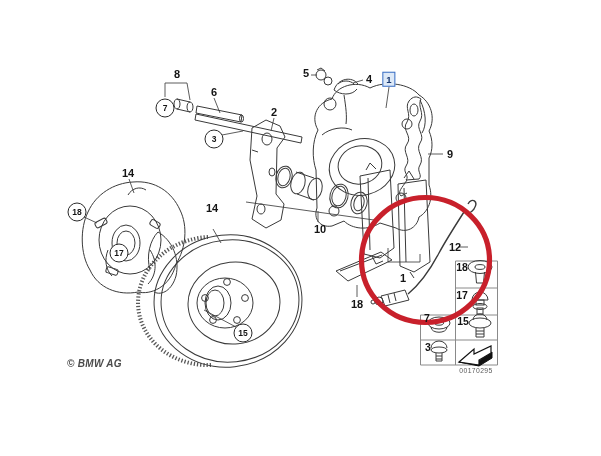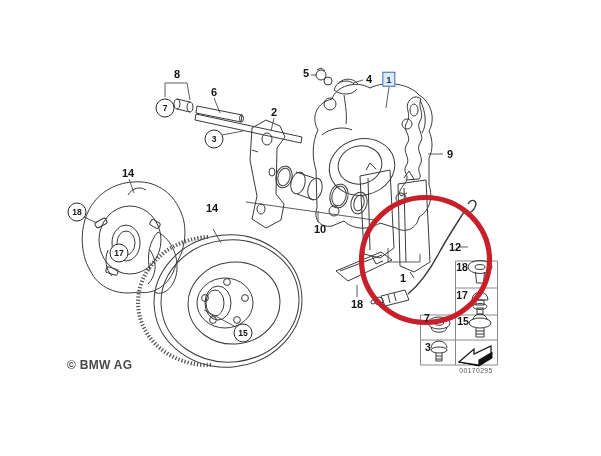--- a/index.html
+++ b/index.html
@@ -18,21 +18,21 @@
     background:#fff;display:flex;align-items:center;justify-content:center;
     font-size:8.5px;
   }
   .co.boxed{
     border:1.6px solid var(--selected_callout_border,#3b6fc4);
     background:var(--selected_callout_bg,#dde9f7);
     color:#16356f;font-size:9.5px;padding:1.5px 3px;
   }
   .co.grid{font-size:10.5px;}
   .footnote{
-    position:absolute;color:#4a4a4a;font-size:12px;font-weight:bold;letter-spacing:.3px;
+    position:absolute;color:#4a4a4a;font-size:10px;font-weight:bold;letter-spacing:.3px;font-style:italic;
   }
   .imgcode{
     position:absolute;color:#5a5a5a;font-size:6.8px;letter-spacing:.4px;transform:translate(-50%,0);
   }
 </style>
 </head>
 <body>
 
 <div id="stage">
 

